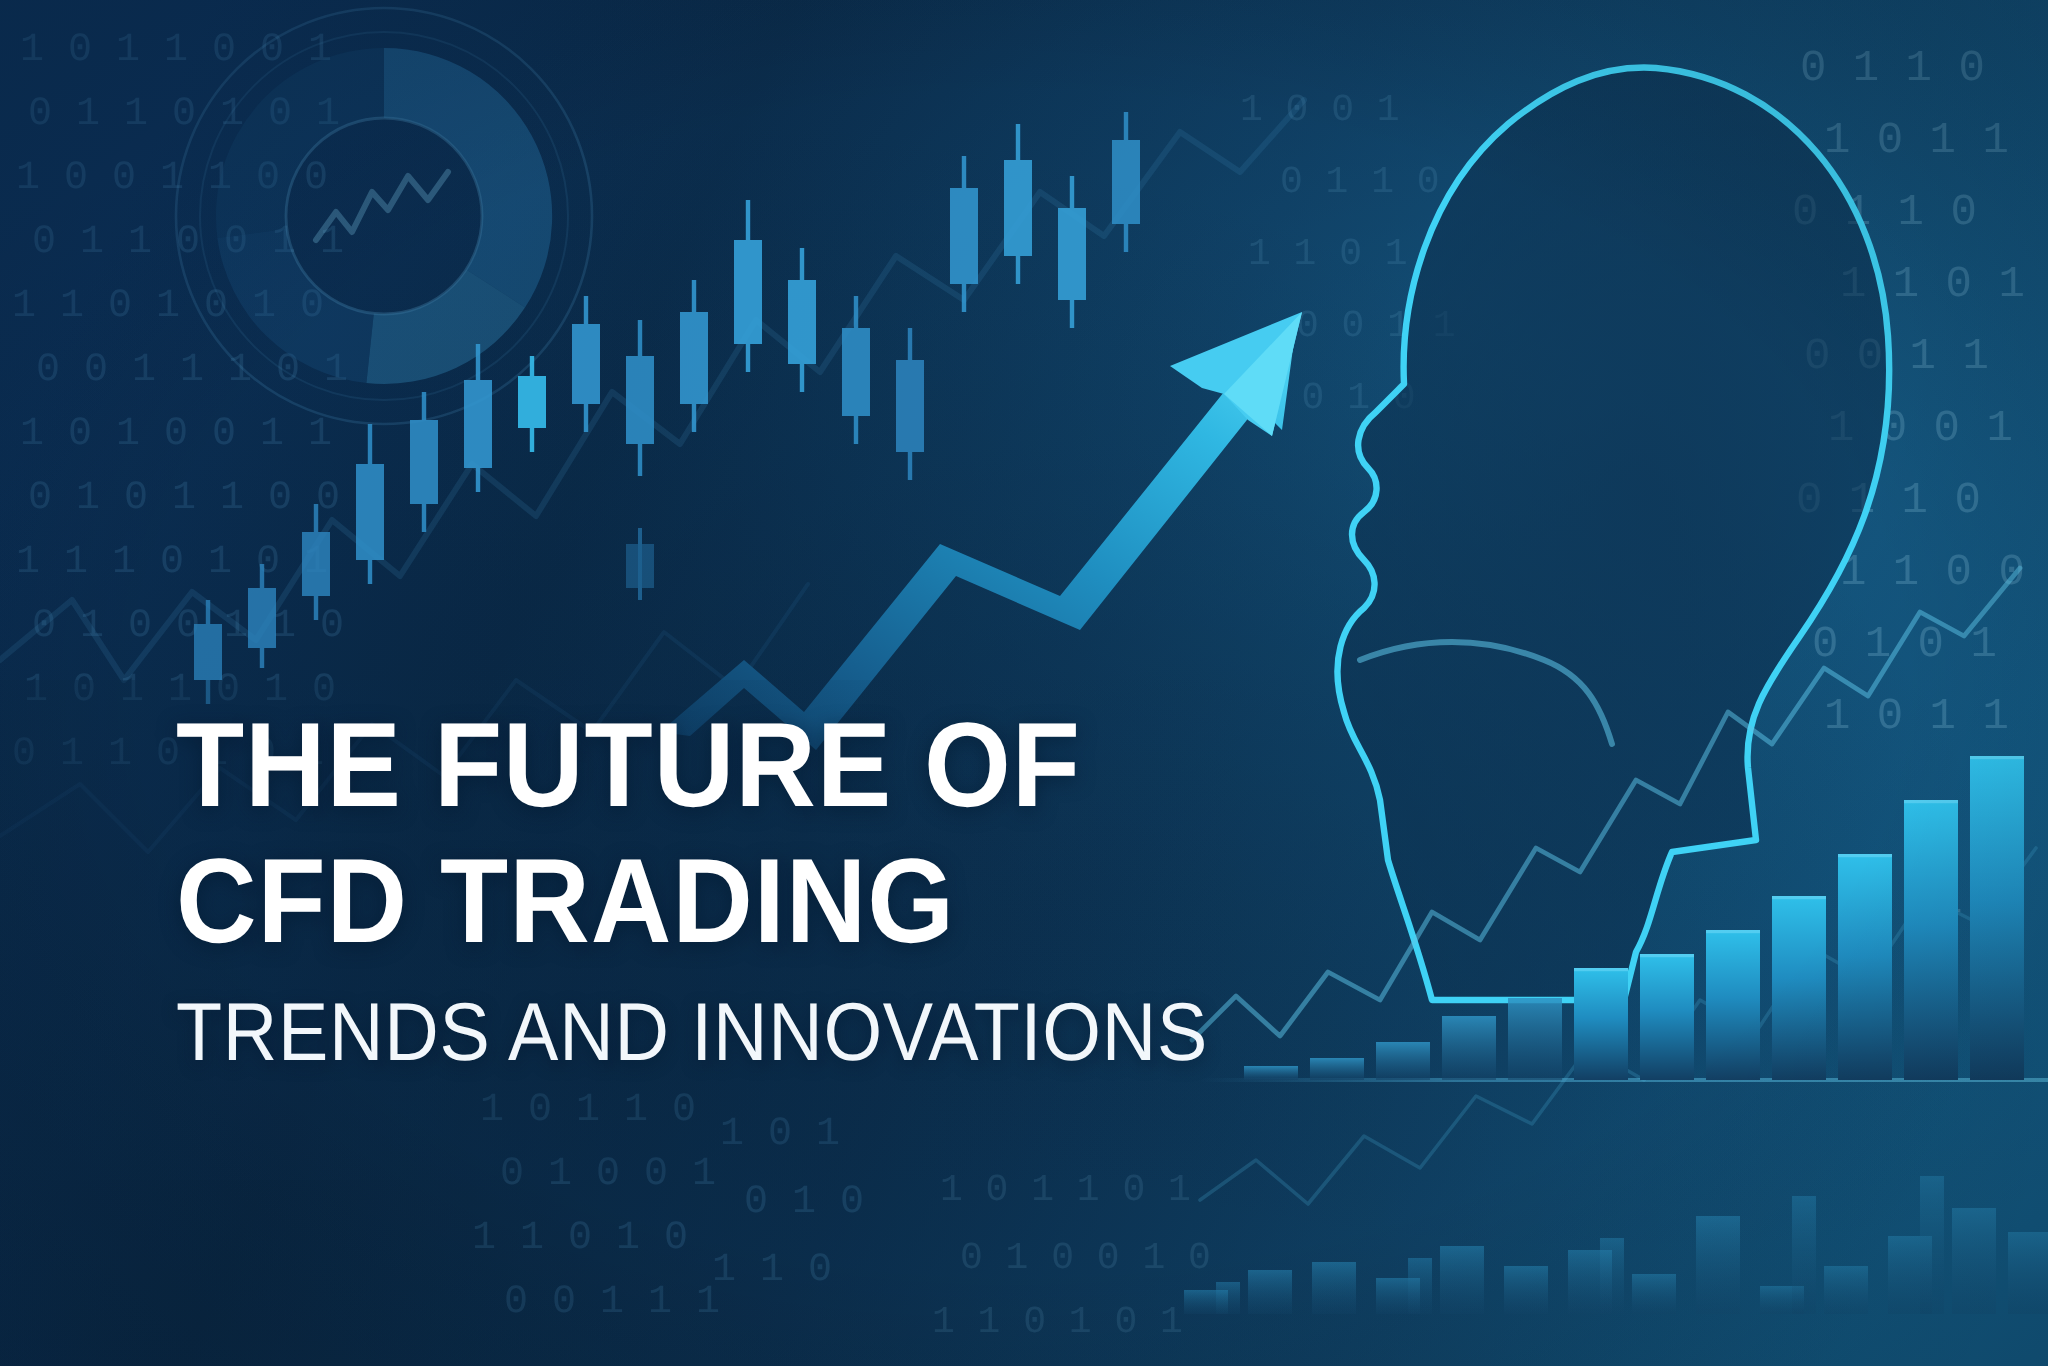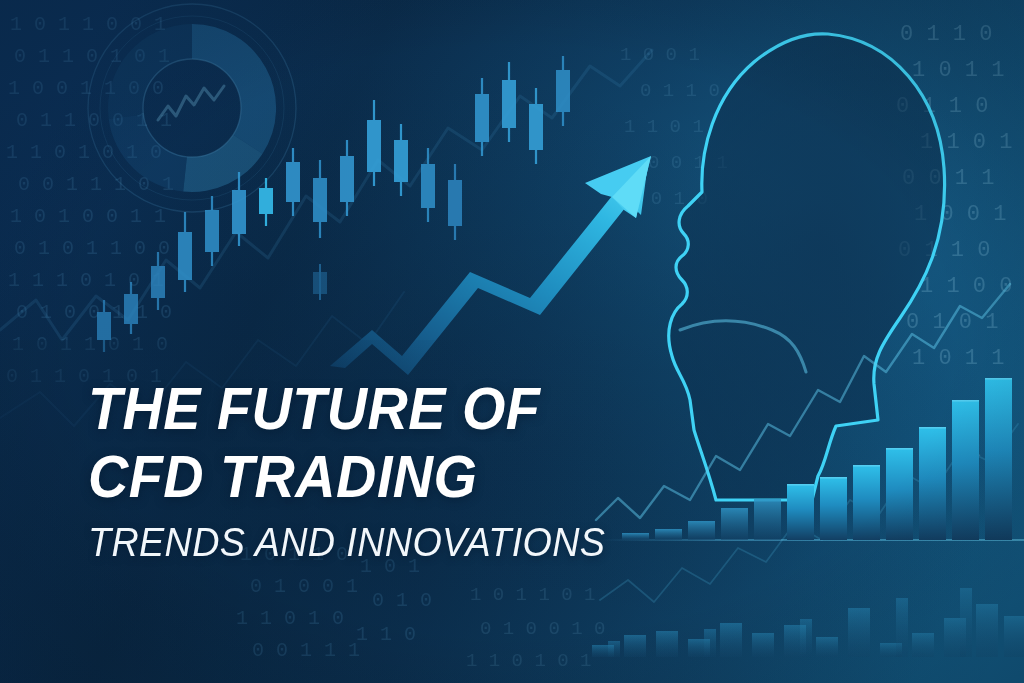--- a/index.html
+++ b/index.html
@@ -11,25 +11,24 @@
     width:1024px;height:683px;
     overflow:hidden;
     background:#0c2f52;
   }
   .layer{position:absolute;inset:0;width:1024px;height:683px;}
   .layer svg{display:block;width:1024px;height:683px;}
 
   
   .text-block{
     position:absolute;
-    left:88px;top:375px;
+    left:88px;top:349px;
     width:520px;
     z-index:40;
     pointer-events:none;
-    font-style:italic;
   }
   .title-line{
     color:#ffffff;
     font-family:"Liberation Sans",sans-serif;
     font-weight:bold;
     font-size:60px;
     line-height:68px;
     letter-spacing:0.5px;
     margin:0;
     white-space:nowrap;

